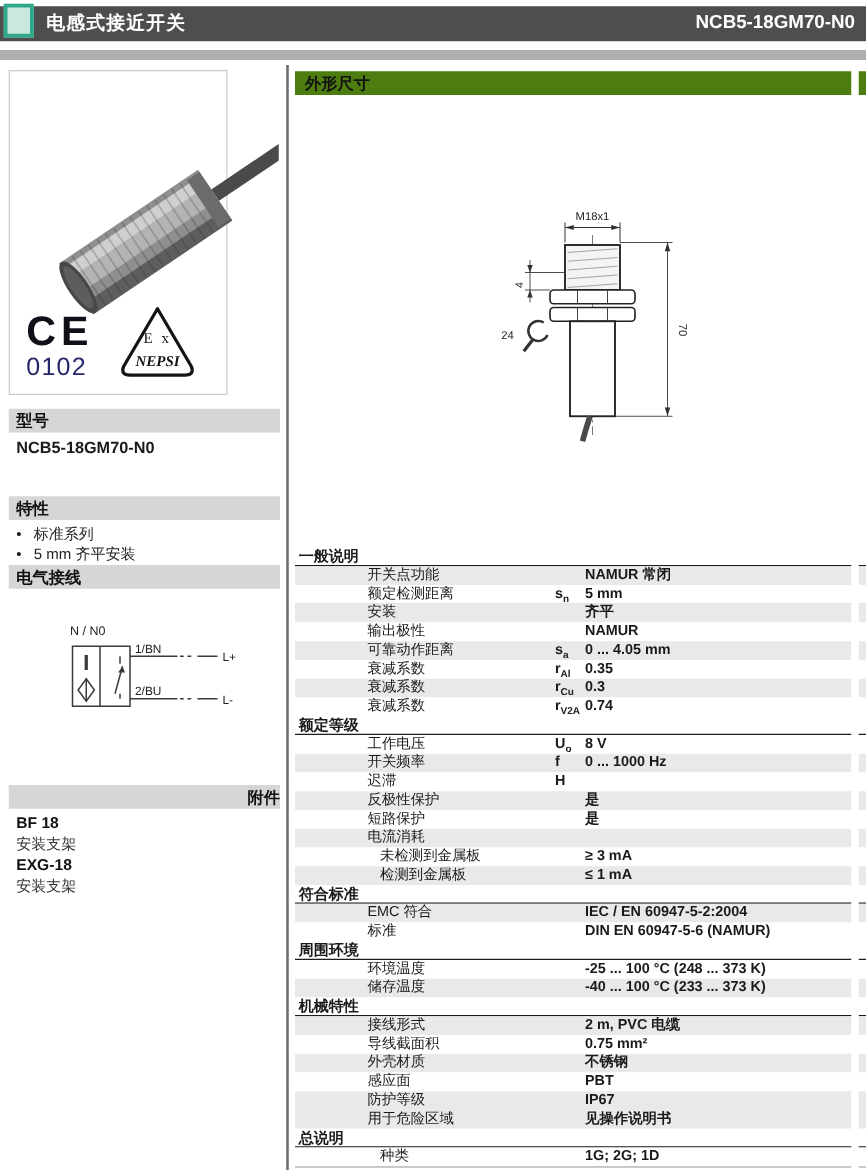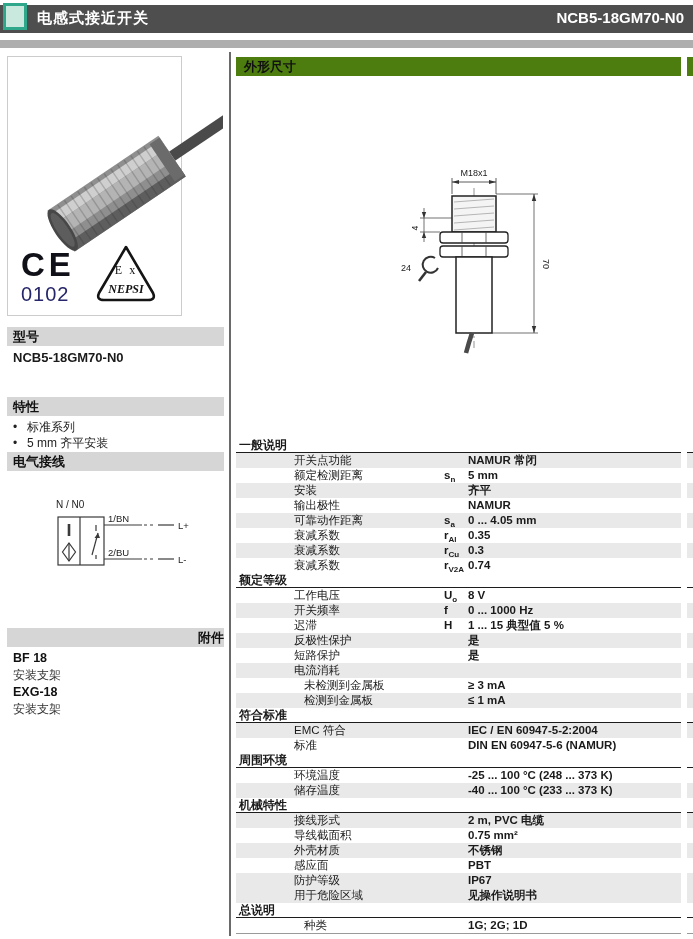--- a/index.html
+++ b/index.html
@@ -261,21 +261,20 @@
       <span class="tv">8 V</span>
     </div>
     <div class="trow g">
       <span class="tl">开关频率</span>
       <span class="ts">f</span>
       <span class="tv">0 ... 1000 Hz</span>
     </div>
     <div class="trow w">
       <span class="tl">迟滞</span>
       <span class="ts">H</span>
-      <span class="tv">1 ... 15 典型值 5 %</span>
     </div>
     <div class="trow g">
       <span class="tl">反极性保护</span>
       <span class="ts"></span>
       <span class="tv">是</span>
     </div>
     <div class="trow w">
       <span class="tl">短路保护</span>
       <span class="ts"></span>
       <span class="tv">是</span>

